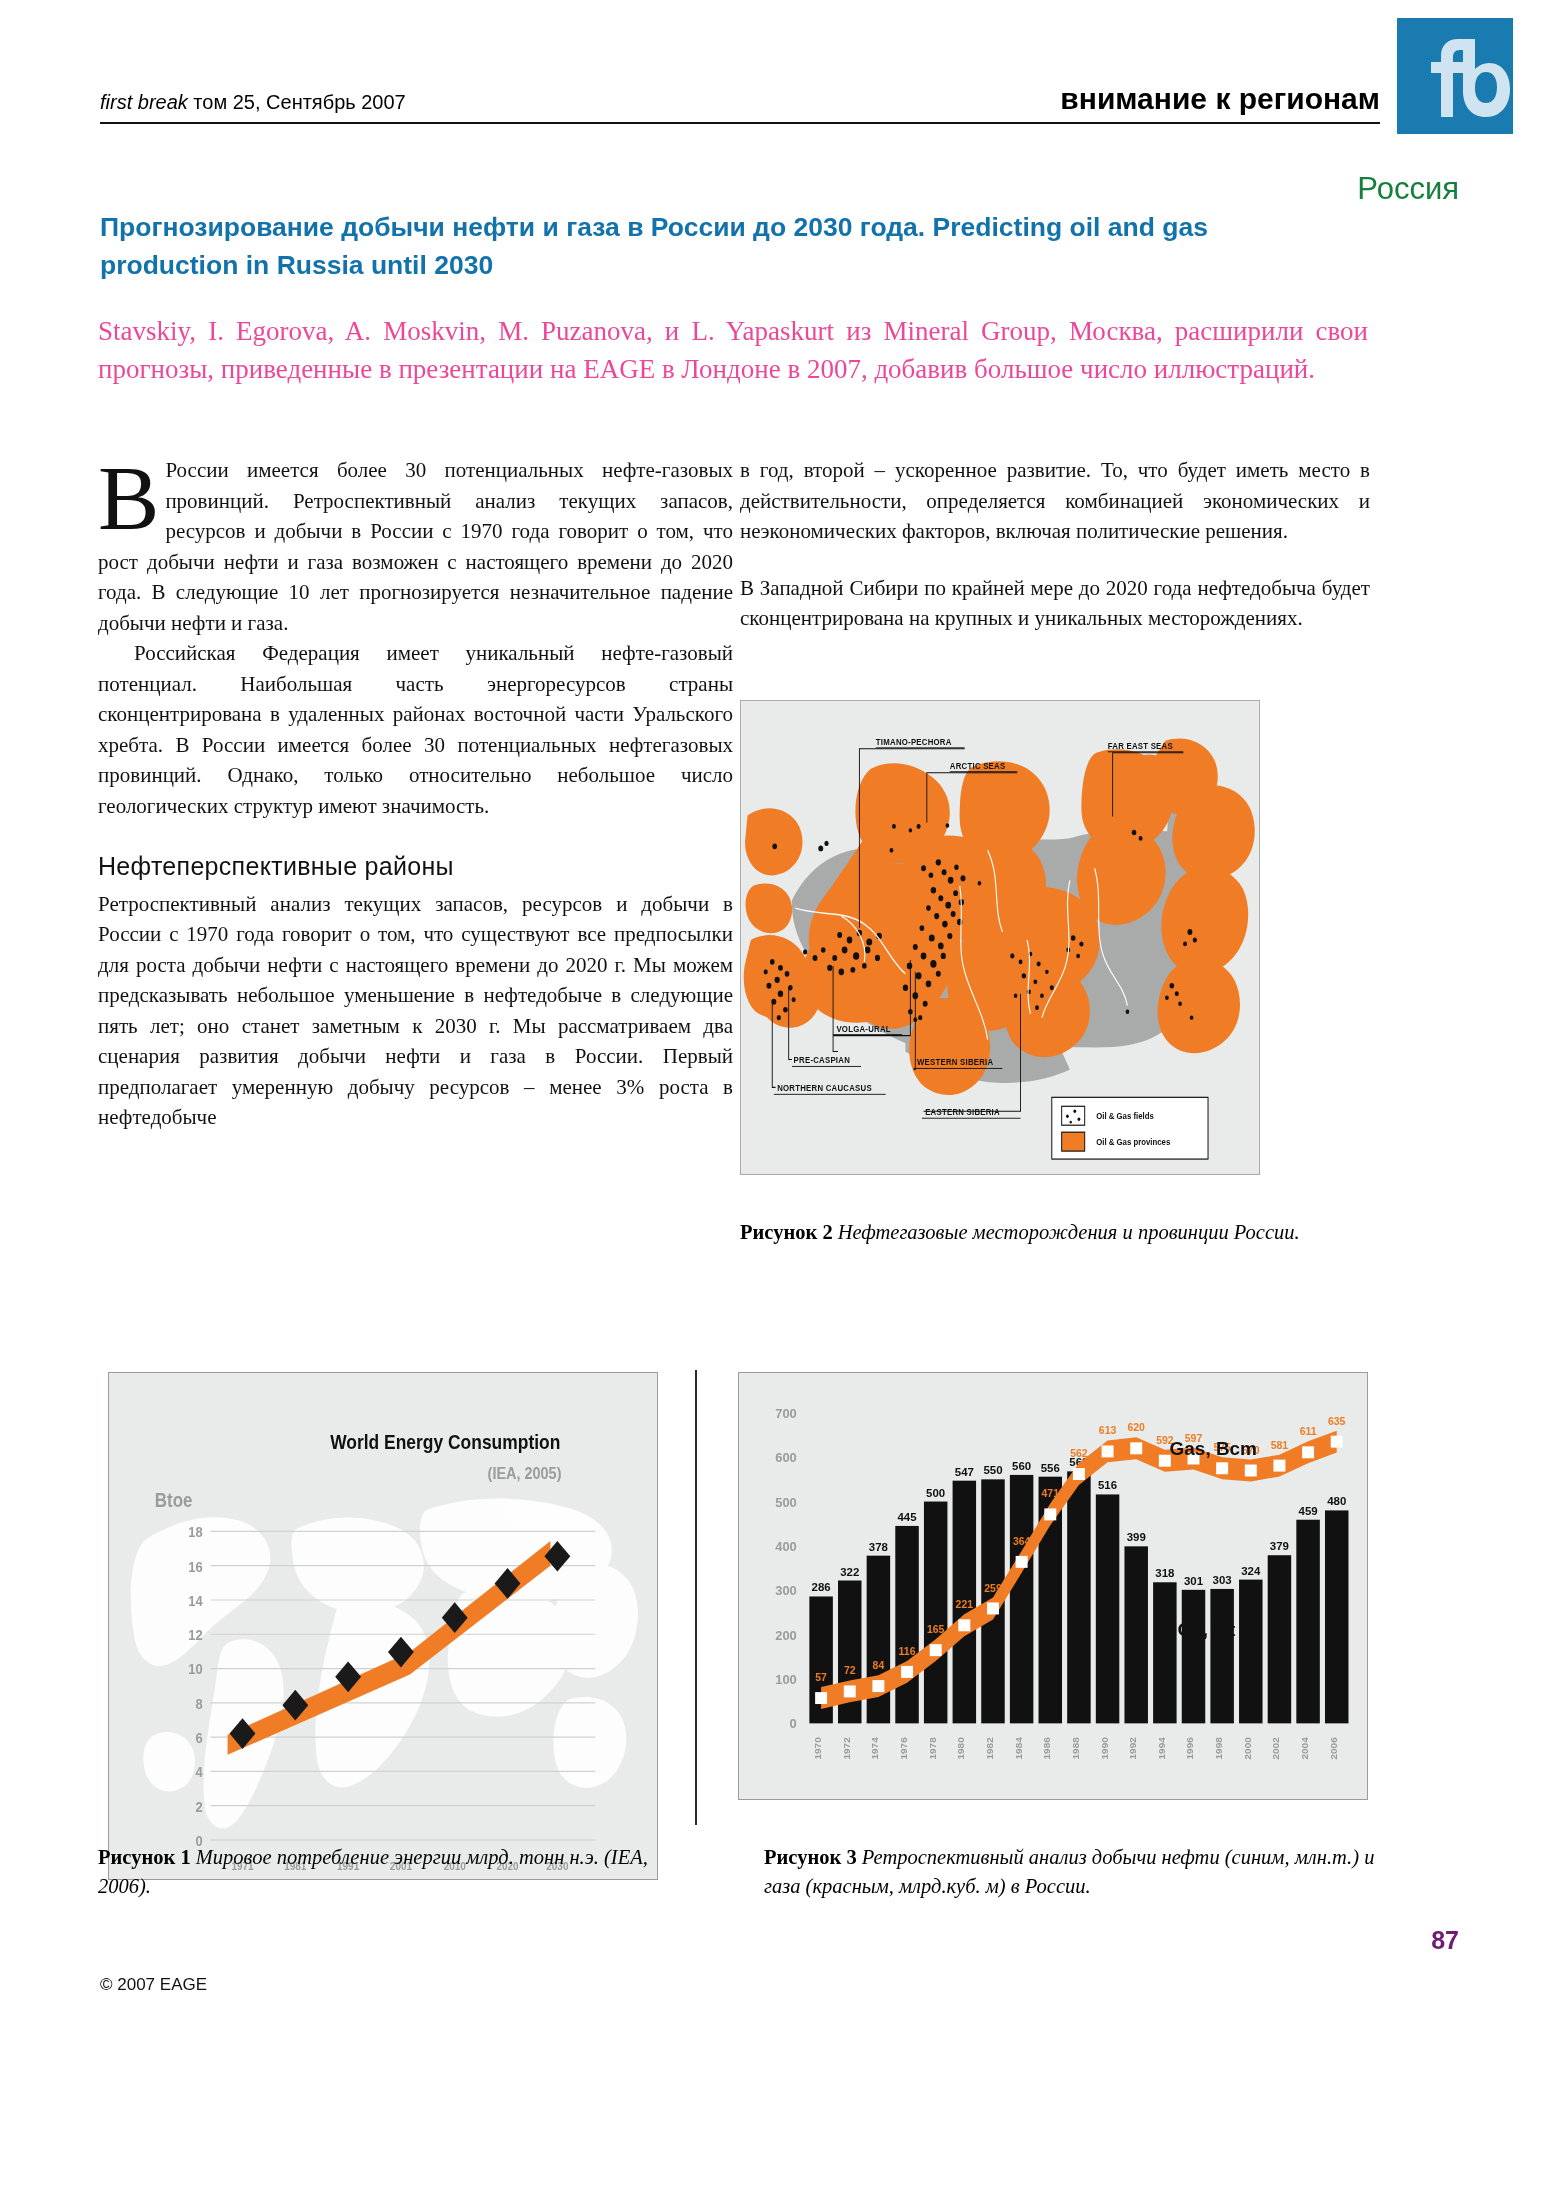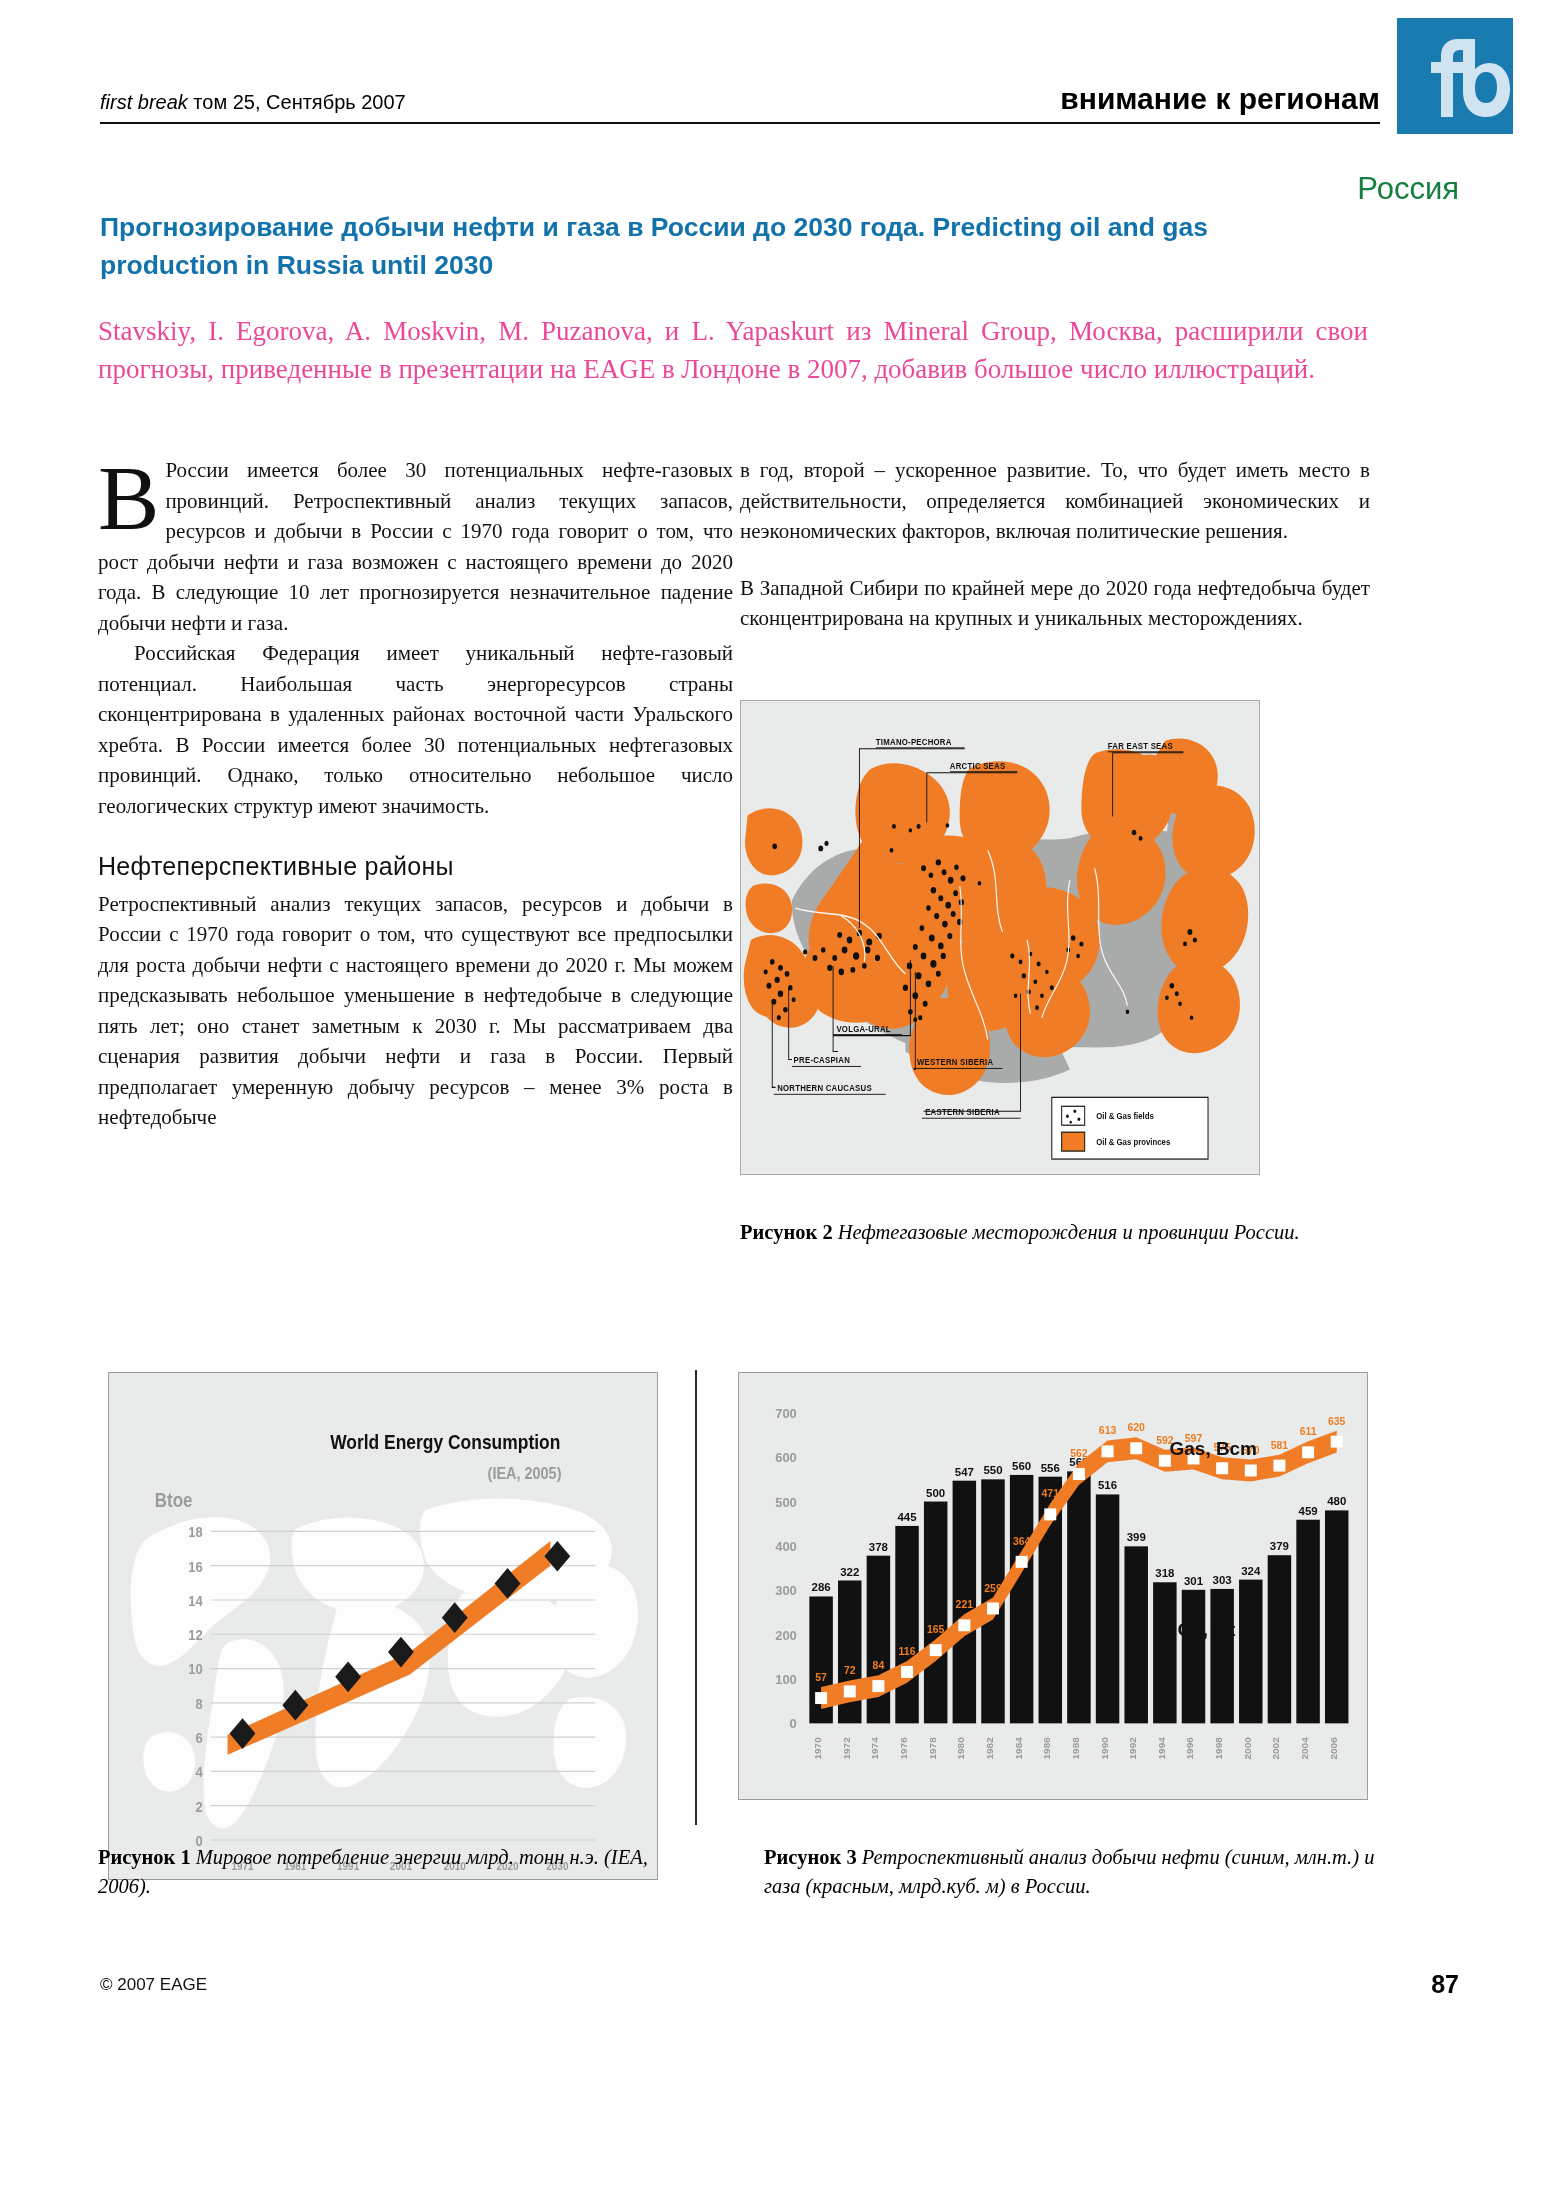--- a/index.html
+++ b/index.html
@@ -117,22 +117,22 @@
     font-size:20.5px; line-height:29px; font-style:italic;
   }
   .fig3-caption b { font-style:normal; }
 
   
   .copyright {
     position:absolute; left:100px; top:1975px;
     font-family:"Liberation Sans", sans-serif; font-size:17px; color:#111;
   }
   .pagenum {
-    position:absolute; right:100px; top:1970px;
-    font-family:"Liberation Sans", sans-serif; font-size:25px; font-weight:bold; color:#000000;
+    position:absolute; right:100px; top:1926px;
+    font-family:"Liberation Sans", sans-serif; font-size:25px; font-weight:bold; color:#701a75;
   }
 
   
   svg.chart { display:block; width:100%; height:100%; }
   .axis-lbl { font-family:"Liberation Sans", sans-serif; font-weight:bold; fill:#9a9c9c; }
   .ttl { font-family:"Liberation Sans", sans-serif; font-weight:bold; fill:#111; }
   .sub { font-family:"Liberation Sans", sans-serif; font-weight:bold; fill:#9a9c9c; }
   .barlbl { font-family:"Liberation Sans", sans-serif; font-weight:bold; fill:#111; font-size:11.5px; }
   .gaslbl { font-family:"Liberation Sans", sans-serif; font-weight:bold; fill:#ee7d22; font-size:10.5px; }
   .xlbl { font-family:"Liberation Sans", sans-serif; font-weight:bold; fill:#9a9c9c; font-size:10px; }

